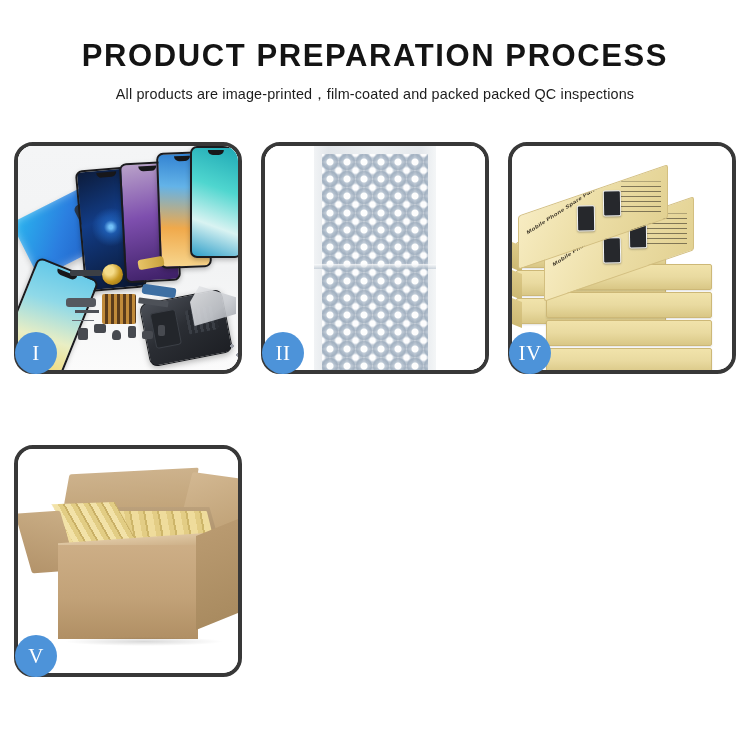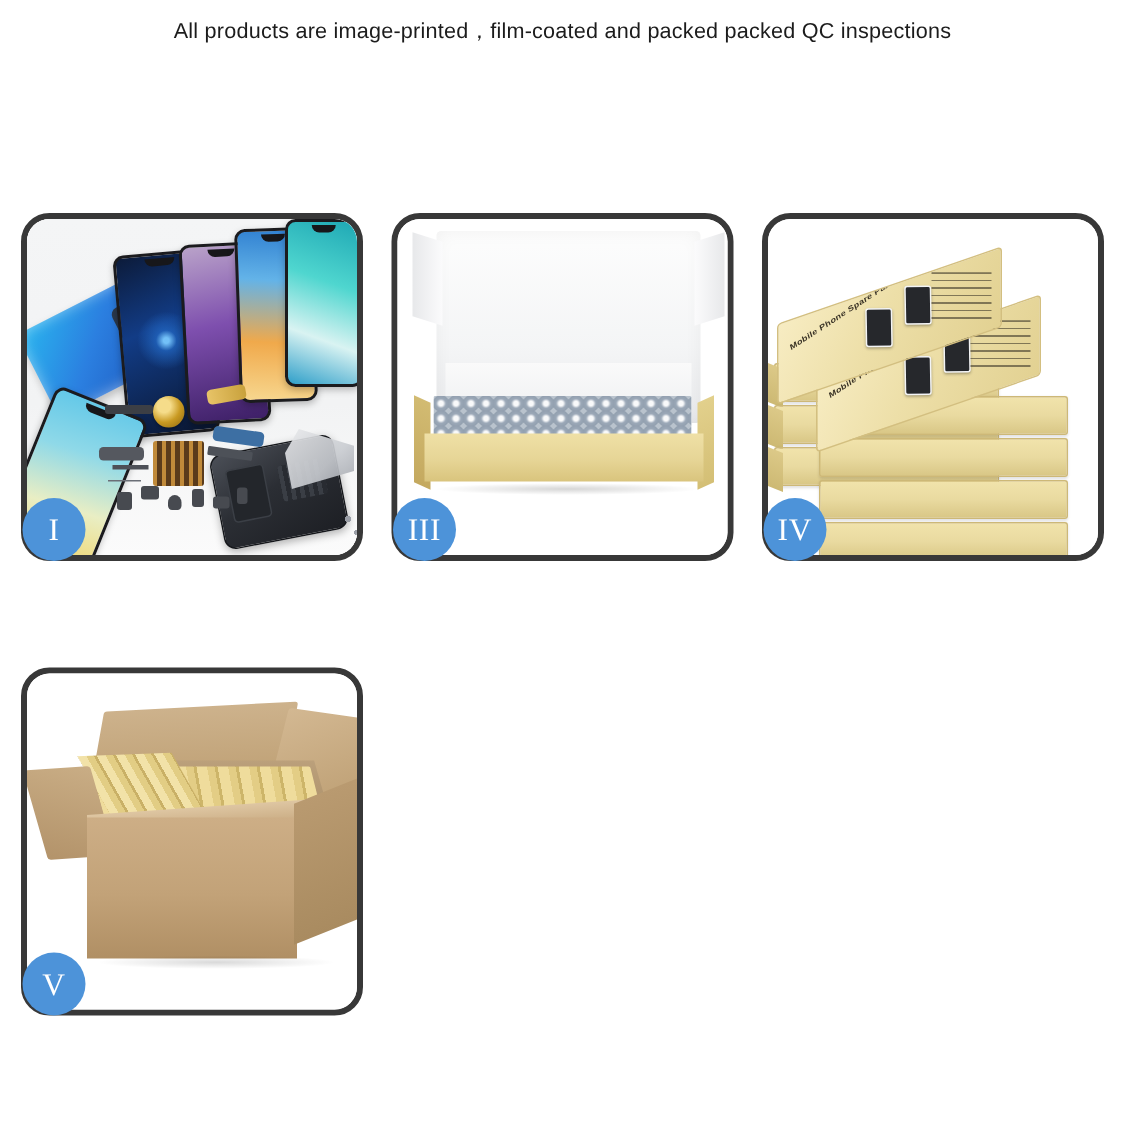--- a/index.html
+++ b/index.html
@@ -329,20 +329,21 @@
     transform: rotate(-14deg); border-radius: 3px; }
   .c6-shadow { position:absolute; left:30px; top:182px; width:168px; height:9px;
     background: radial-gradient(ellipse at center, rgba(0,0,0,.14), rgba(0,0,0,0) 72%); }
 </style>
 </head>
 <body>
 
 <div id="root">
 
   <div class="header">
+    <div class="title">PRODUCT PREPARATION PROCESS</div>
     <div class="subtitle">All products are image-printed，film-coated and packed packed QC inspections</div>
   </div>
 
   <div class="grid">
 
     <div class="panel">
       <div class="panel-inner">
         <div class="p1-bg"></div>
         <div class="ph p1-film"></div>
         <div class="ph frame p1-a">
@@ -375,33 +376,34 @@
           <i style="left:16px;top:2px;width:12px;height:9px"></i>
           <i style="left:34px;top:8px;width:9px;height:10px;border-radius:50% 50% 30% 30%"></i>
           <i style="left:50px;top:4px;width:8px;height:12px"></i>
           <i style="left:64px;top:9px;width:11px;height:8px"></i>
           <i style="left:80px;top:3px;width:7px;height:11px"></i>
         </div>
       </div>
       <div class="badge">I</div>
     </div>
 
-
     <div class="panel">
       <div class="panel-inner">
-        <div class="b3-lid"></div>
-        <div class="b3-foam"></div>
-        <div class="b3-items"></div>
-        <div class="b3-left"></div>
-        <div class="b3-right"></div>
-        <div class="b3-front"></div>
-        <div class="b3-shadow"></div>
+        <div class="bw-wrap">
+          <div class="bw-side" style="left:52px"></div>
+          <div class="bw-side" style="right:52px"></div>
+          <div class="bw-strip">
+            <div class="bw-bubbles"></div>
+            <div class="bw-seam"></div>
+          </div>
+        </div>
       </div>
-      <div class="badge">III</div>
+      <div class="badge">II</div>
     </div>
+
 
     <div class="panel">
       <div class="panel-inner">
         <div class="stack">
 
           <div class="sbox" style="left:0px;  top:82px;"></div>
           <div class="sside" style="left:-14px;top:82px;"></div>
           <div class="sbox" style="left:0px;  top:110px;"></div>
           <div class="sside" style="left:-14px;top:110px;"></div>
           <div class="sbox" style="left:0px;  top:138px;"></div>

